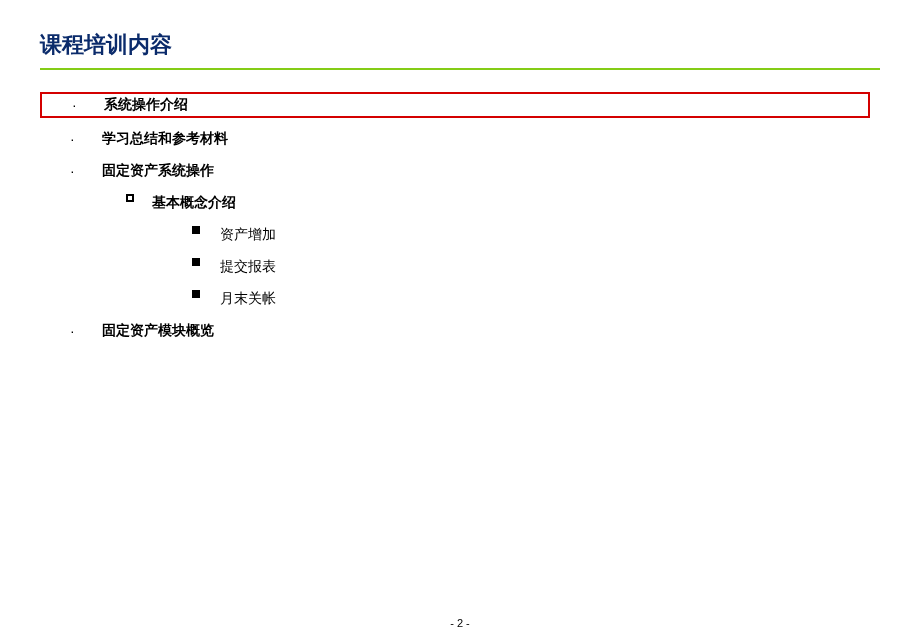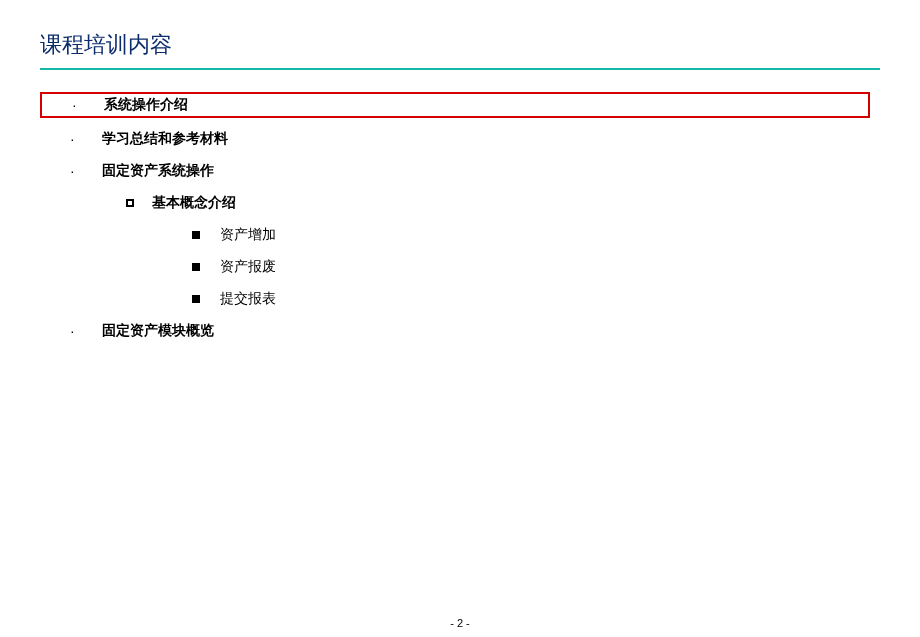--- a/index.html
+++ b/index.html
@@ -7,22 +7,22 @@
       width: 920px;
       height: 637px;
       background: #ffffff;
       font-family: "Microsoft YaHei", "SimHei", Arial, sans-serif;
       position: relative;
       padding: 30px 40px 0 40px;
     }
     .title {
       color: #0b2b6b;
       font-size: 22px;
-      font-weight: normal;
-      border-bottom: 2px solid #14b8a6;
+      font-weight: bold;
+      border-bottom: 2px solid #84cc16;
       padding-bottom: 8px;
       margin-bottom: 22px;
     }
     .outline { font-size: 14px; font-weight: bold; color: #000; }
     .lvl1 {
       display: flex;
       align-items: center;
       padding-left: 30px;
       margin-bottom: 14px;
     }
@@ -30,33 +30,32 @@
       border: 2px solid #d40000;
       margin-bottom: 12px;
       padding-top: 2px;
       padding-bottom: 2px;
       padding-right: 10px;
       width: 830px;
     }
     .lvl1 .bullet { width: 32px; display: inline-block; text-align: left; font-weight: normal; }
     .lvl2 {
       display: flex;
-      align-items: center;
+      align-items: flex-start;
       padding-left: 86px;
       margin-bottom: 14px;
     }
     .lvl2 .square {
       display: inline-block;
       width: 8px; height: 8px;
       border: 2px solid #000;
       margin-right: 18px;
     }
     .lvl3 {
       display: flex;
-      align-items: center;
       padding-left: 152px;
       margin-bottom: 14px;
       font-weight: normal;
     }
     .lvl3 .filled-square {
       display: inline-block;
       width: 8px; height: 8px;
       background: #000;
       margin-right: 20px;
     }
@@ -98,32 +97,32 @@
   </div>
 
 
   <div class="lvl3">
     <span class="filled-square"></span>
     <span>资产增加</span>
   </div>
 
 
 
-  <div class="lvl3">
-    <span class="filled-square"></span>
-    <span>资产报废</span>
-  </div>
 
 
 
   <div class="lvl3">
     <span class="filled-square"></span>
     <span>提交报表</span>
   </div>
 
+  <div class="lvl3">
+    <span class="filled-square"></span>
+    <span>月末关帐</span>
+  </div>
 
   <div class="lvl1">
     <span class="bullet">·</span>
     <span>固定资产模块概览</span>
   </div>
 
 </div>
 
 <div class="page-number">- 2 -</div>
 

